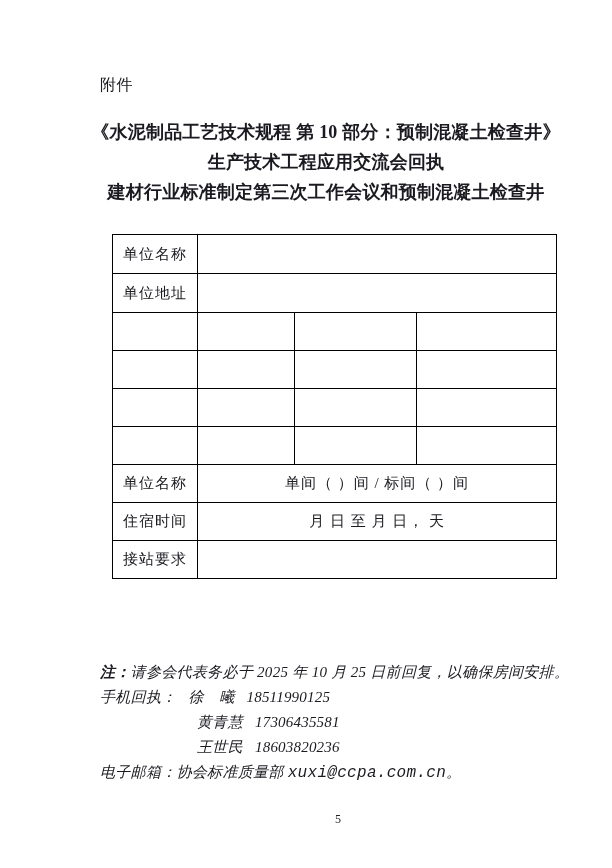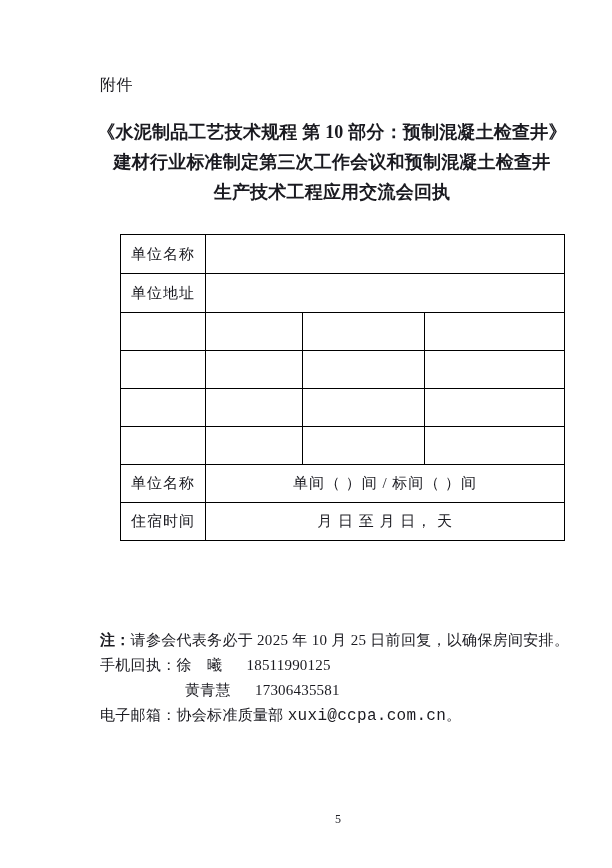--- a/index.html
+++ b/index.html
@@ -30,38 +30,38 @@
     left: 68px;
     top: 74px;
     font-size: 16px;
     line-height: 22px;
     letter-spacing: 0.5px;
   }
 
   
   .doc-title {
     position: absolute;
-    left: 44px;
+    left: 38px;
     top: 117px;
     width: 512px;
     text-align: center;
     font-weight: bold;
     font-size: 18px;
     line-height: 30px;
     letter-spacing: 0.2px;
   }
   .doc-title .title-line {
     display: block;
     white-space: nowrap;
   }
 
   
   .form-table {
     position: absolute;
-    left: 88px;
+    left: 80px;
     top: 234px;
     width: 444px;
     border-collapse: collapse;
     table-layout: fixed;
   }
   .form-table td {
     border: 1px solid #000000;
     font-size: 15px;
     text-align: center;
     vertical-align: middle;
@@ -85,37 +85,39 @@
     letter-spacing: 4px;
   }
   .wide-spread-cell {
     letter-spacing: 9px;
   }
 
   
   .notes {
     position: absolute;
     left: 68px;
-    top: 628px;
+    top: 660px;
     width: 480px;
     font-size: 15px;
     line-height: 25px;
     letter-spacing: 0.3px;
+    font-style: italic;
   }
   .notes-line {
     white-space: nowrap;
   }
   .note-prefix { font-weight: bold; }
   .contact-indent {
     display: inline-block;
     width: 85px;
   }
   .contact-name {
     display: inline-block;
     width: 70px;
+    text-align: center;
   }
   .mono-num {
     font-family: "Liberation Serif", "DejaVu Serif", serif;
     letter-spacing: 0.2px;
   }
   .email-addr {
     font-family: "Liberation Mono", "DejaVu Sans Mono", monospace;
     font-size: 16px;
   }
 
@@ -132,22 +134,22 @@
 </style>
 </head>
 <body>
 
 <div class="page">
 
   <div class="attachment-label">附件</div>
 
   <div class="doc-title">
     <span class="title-line">《水泥制品工艺技术规程 第 10 部分：预制混凝土检查井》</span>
+    <span class="title-line">生产技术工程应用交流会回执</span>
     <span class="title-line">建材行业标准制定第三次工作会议和预制混凝土检查井</span>
-    <span class="title-line">生产技术工程应用交流会回执</span>
   </div>
 
   <table class="form-table">
     <colgroup>
       <col class="col-name">
       <col class="col-title">
       <col class="col-phone">
       <col class="col-email">
     </colgroup>
     <tbody>
@@ -184,25 +186,30 @@
         <td></td>
       </tr>
       <tr class="row-stay">
         <td class="label-cell">单位名称</td>
         <td colspan="3" class="spread-cell">单间（    ）间  /  标间（    ）间</td>
       </tr>
       <tr class="row-stay">
         <td class="label-cell">住宿时间</td>
         <td colspan="3" class="wide-spread-cell">月    日  至    月    日，    天</td>
       </tr>
+      <tr class="row-stay">
+        <td class="label-cell">接站要求</td>
+        <td colspan="3"></td>
+      </tr>
     </tbody>
   </table>
 
   <div class="notes">
     <div class="notes-line"><span class="note-prefix">注：</span><span>请参会代表务必于 2025 年 10 月 25 日前回复，以确保房间安排。</span></div>
     <div class="notes-line"><span>手机回执：</span><span class="contact-name">徐　曦</span><span class="mono-num">18511990125</span></div>
     <div class="notes-line"><span class="contact-indent"></span><span class="contact-name">黄青慧</span><span class="mono-num">17306435581</span></div>
+    <div class="notes-line"><span class="contact-indent"></span><span class="contact-name">王世民</span><span class="mono-num">18603820236</span></div>
     <div class="notes-line"><span>电子邮箱：</span><span>协会标准质量部</span>&nbsp;<span class="email-addr">xuxi@ccpa.com.cn</span><span>。</span></div>
   </div>
 
   <div class="page-number">5</div>
 
 </div>
 
 </body></html>

